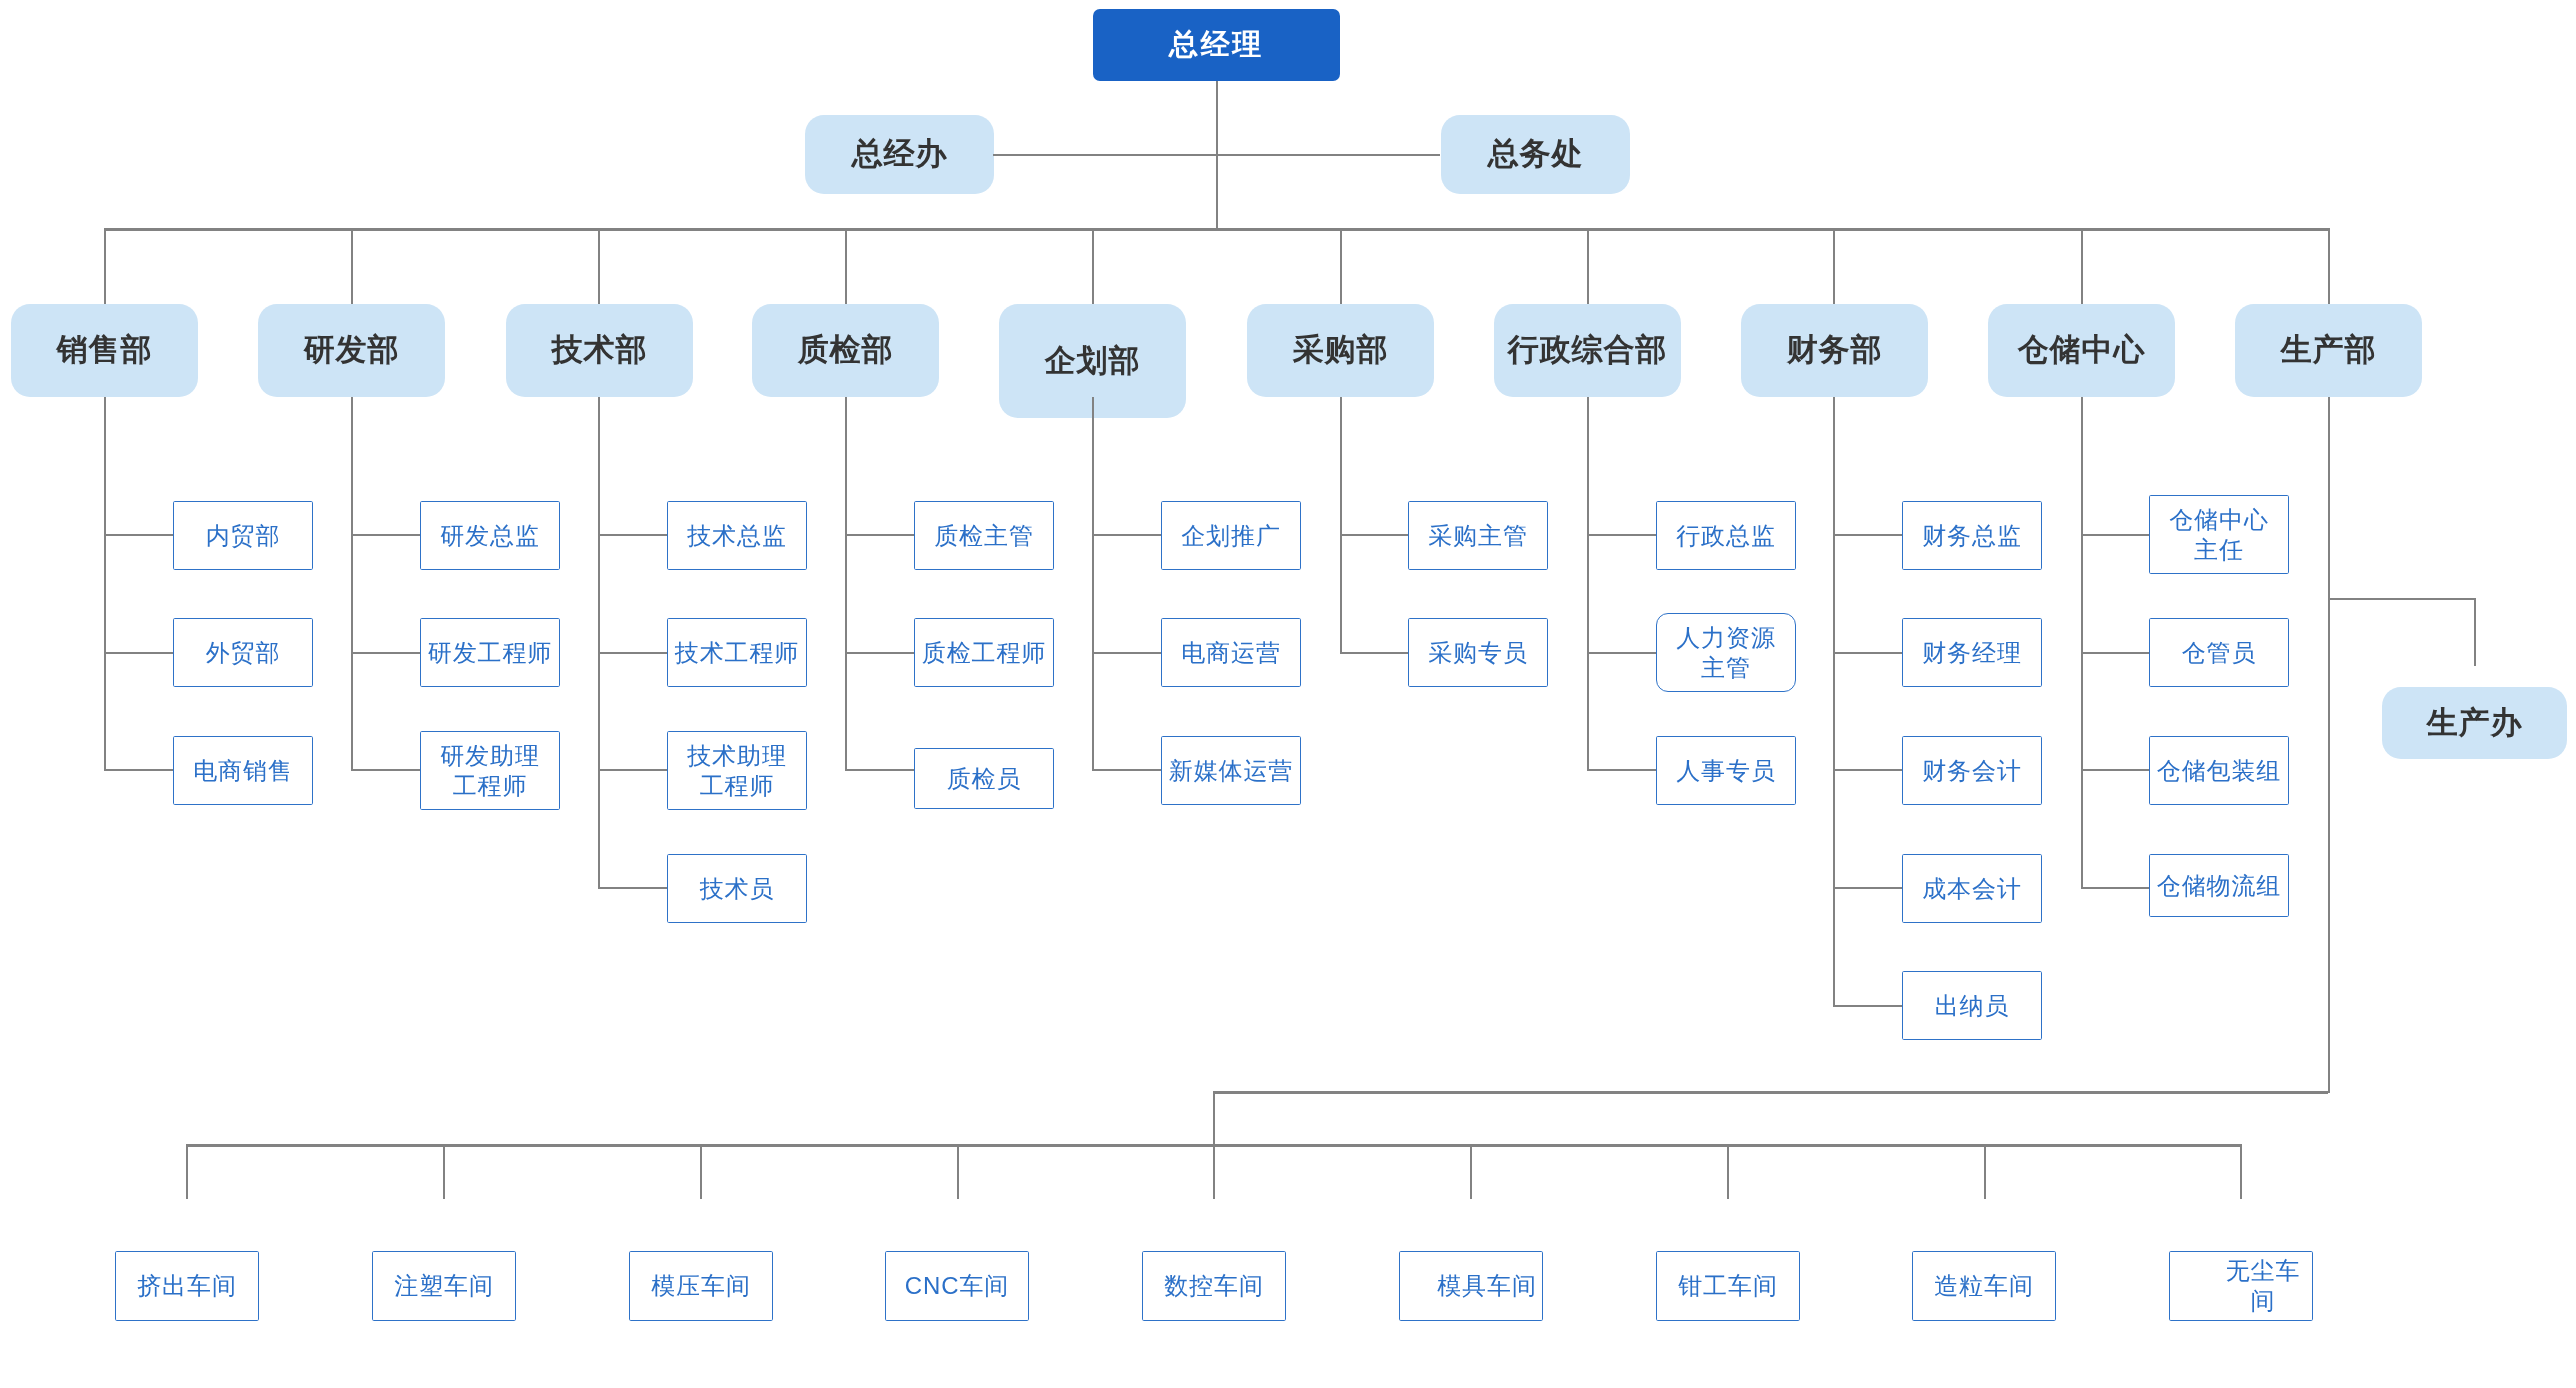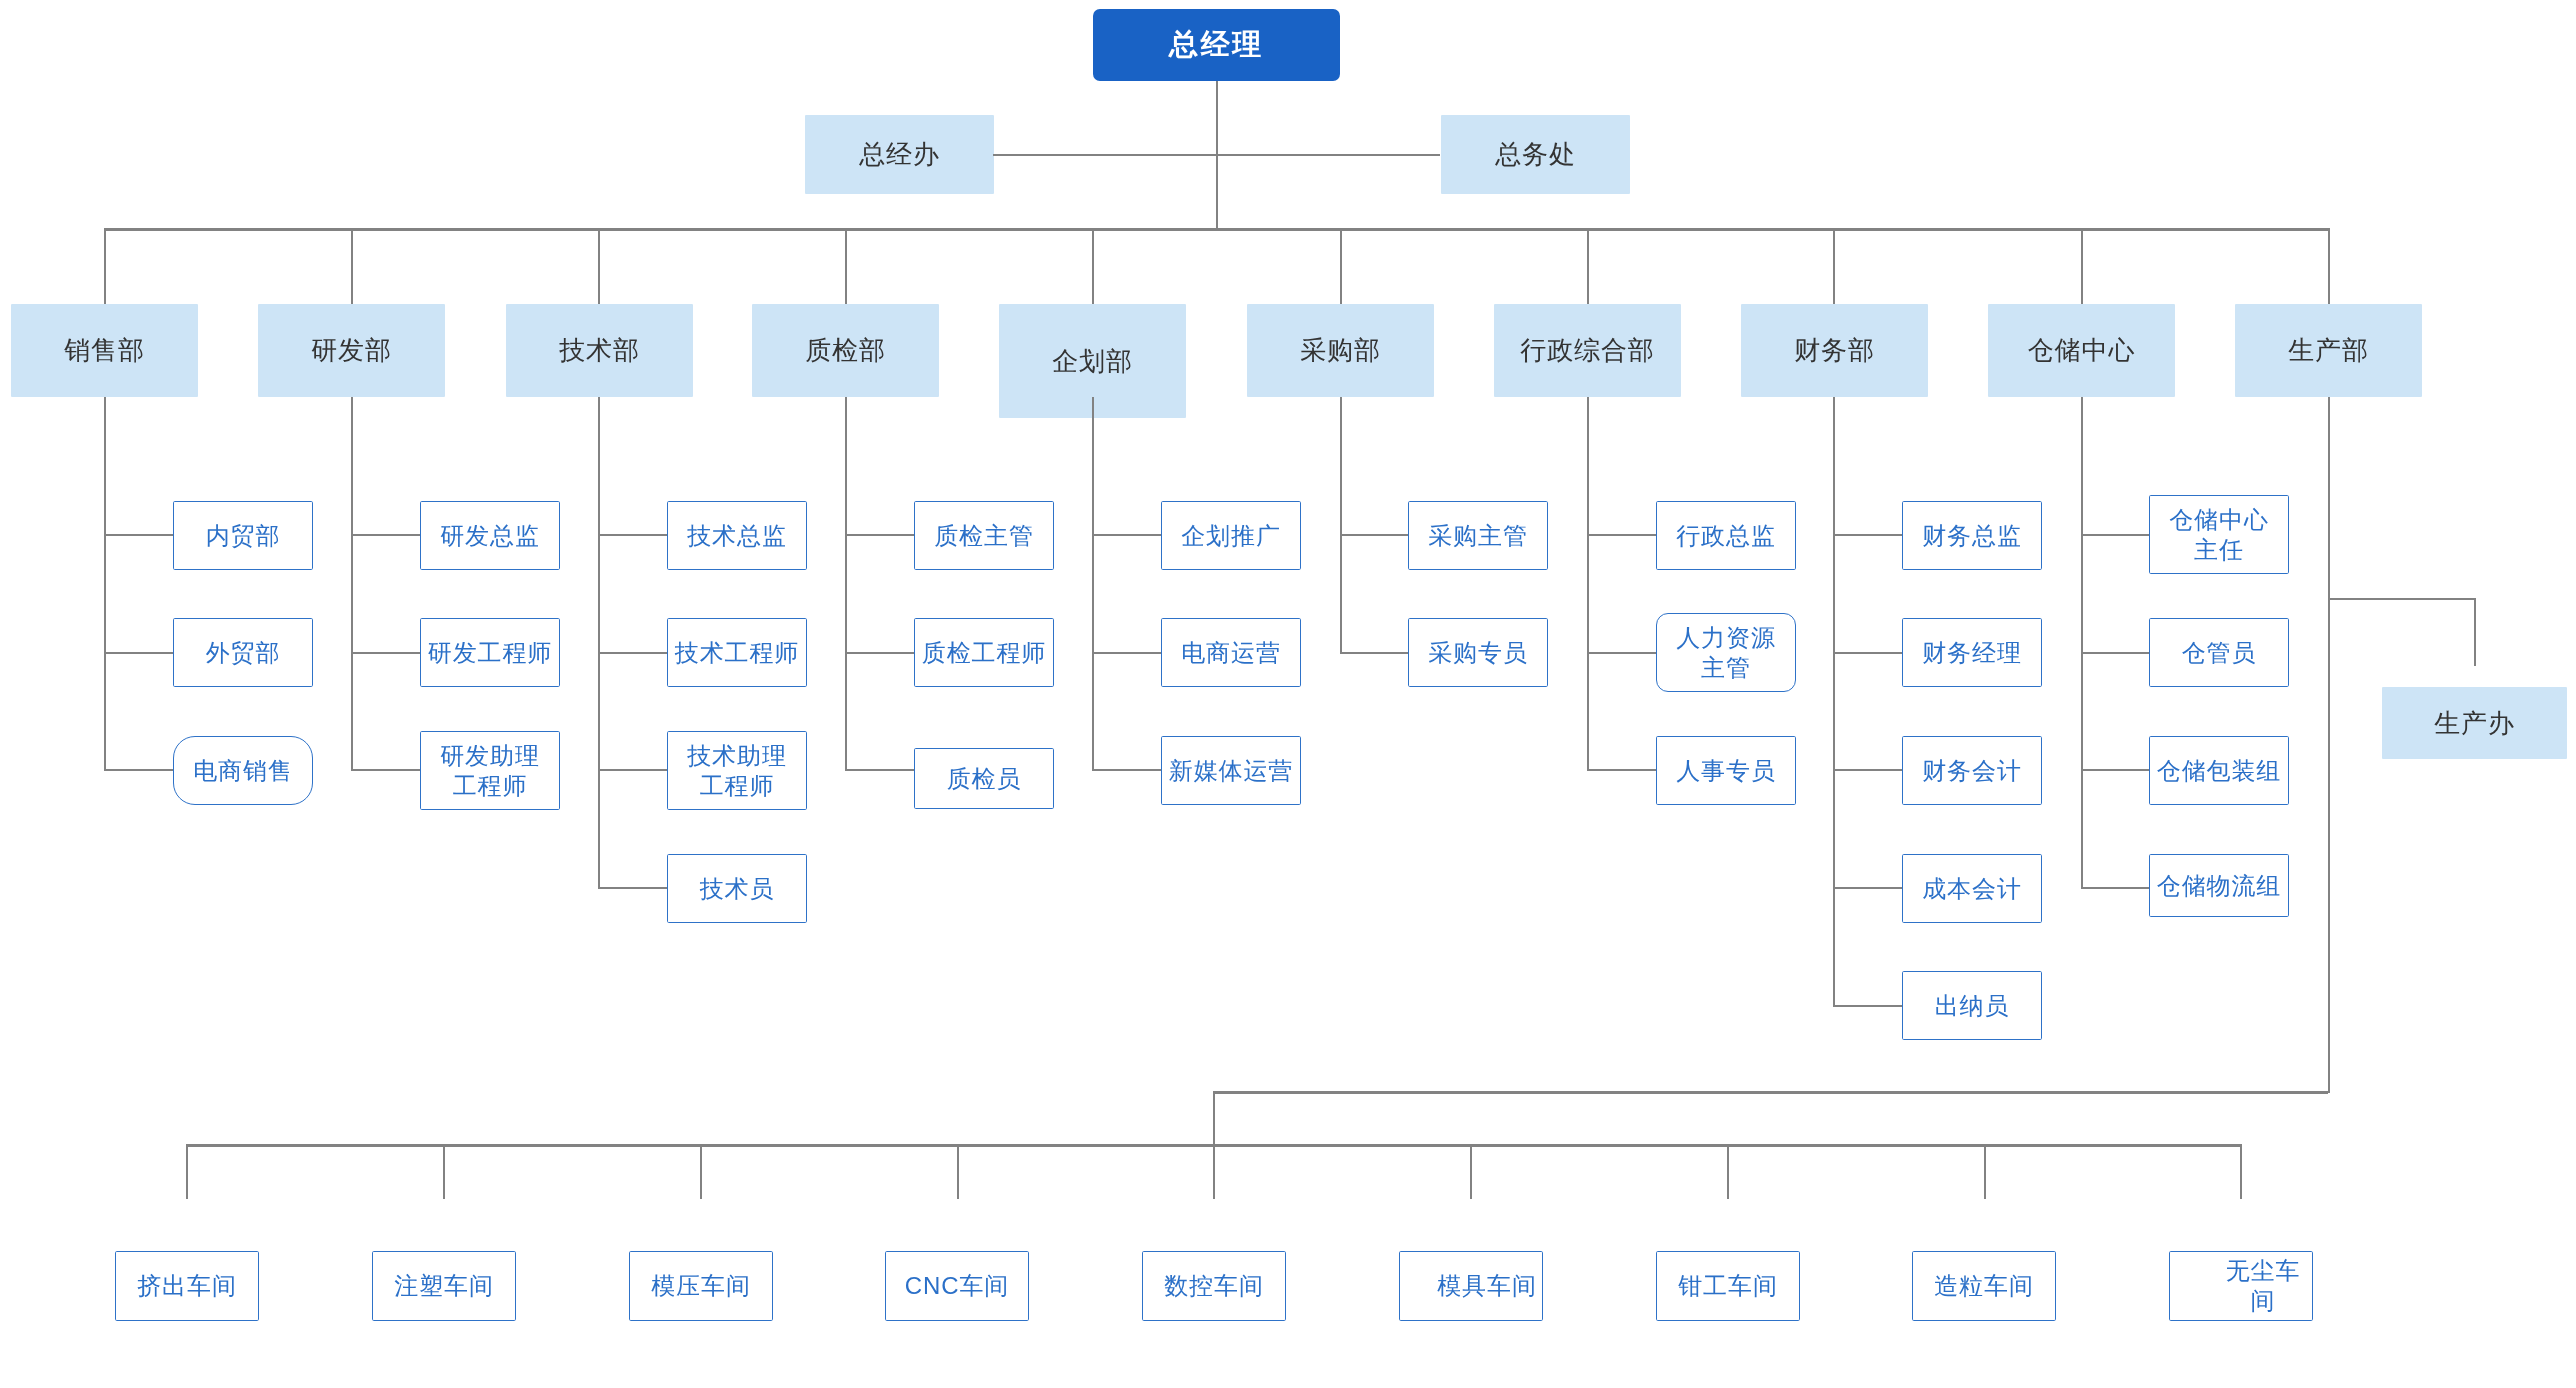--- a/index.html
+++ b/index.html
@@ -10,21 +10,21 @@
   .node{
     position:absolute;display:flex;align-items:center;justify-content:center;
     text-align:center;box-sizing:border-box;white-space:pre-line;line-height:1.25;
   }
   .root{
     background:var(--root-fill);color:var(--root-text);
     font-size:29px;font-weight:bold;letter-spacing:2.6px;border-radius:6.9px;
   }
   .branch{
     background:var(--branch-fill);color:var(--branch-text);
-    font-size:26px;font-weight:400;letter-spacing:0.9px;border-radius:1px;
+    font-size:31px;font-weight:700;letter-spacing:0.9px;border-radius:19px;
   }
   .leaf{
     background:#ffffff;border:1.7px solid var(--leaf-border);color:var(--leaf-text);
     font-size:24px;font-weight:500;letter-spacing:0.9px;border-radius:1.7px;
   }
   .line{position:absolute;background:var(--line-color);}
 </style>
 </head>
 <body>
 
@@ -36,21 +36,21 @@
     <div class="line" style="left: 993px; top: 154px; width: 447px; height: 1.7px;"></div>
     <div class="line" style="left: 105px; top: 228px; width: 2224px; height: 2.6px;"></div>
     <div class="line" style="left: 104px; top: 228px; width: 1.7px; height: 76px;"></div>
     <div class="node branch" style="left: 11px; top: 304px; width: 187px; height: 93px;">销售部</div>
     <div class="line" style="left: 104px; top: 397px; width: 1.7px; height: 374px;"></div>
     <div class="line" style="left: 105px; top: 534px; width: 68px; height: 1.7px;"></div>
     <div class="node leaf" style="left: 173px; top: 501px; width: 140px; height: 69px;">内贸部</div>
     <div class="line" style="left: 105px; top: 652px; width: 68px; height: 1.7px;"></div>
     <div class="node leaf" style="left: 173px; top: 618px; width: 140px; height: 69px;">外贸部</div>
     <div class="line" style="left: 105px; top: 769px; width: 68px; height: 1.7px;"></div>
-    <div class="node leaf" style="left: 173px; top: 736px; width: 140px; height: 69px; border-radius: 22px;">电商销售</div>
+    <div class="node leaf" style="left: 173px; top: 736px; width: 140px; height: 69px;">电商销售</div>
     <div class="line" style="left: 351px; top: 228px; width: 1.7px; height: 76px;"></div>
     <div class="node branch" style="left: 258px; top: 304px; width: 187px; height: 93px;">研发部</div>
     <div class="line" style="left: 351px; top: 397px; width: 1.7px; height: 374px;"></div>
     <div class="line" style="left: 352px; top: 534px; width: 68px; height: 1.7px;"></div>
     <div class="node leaf" style="left: 420px; top: 501px; width: 140px; height: 69px;">研发总监</div>
     <div class="line" style="left: 352px; top: 652px; width: 68px; height: 1.7px;"></div>
     <div class="node leaf" style="left: 420px; top: 618px; width: 140px; height: 69px;">研发工程师</div>
     <div class="line" style="left: 352px; top: 769px; width: 68px; height: 1.7px;"></div>
     <div class="node leaf" style="left: 420px; top: 731px; width: 140px; height: 79px;">研发助理
 工程师</div>

